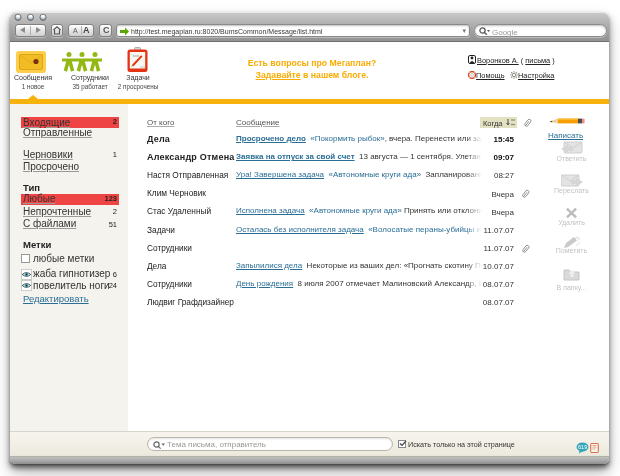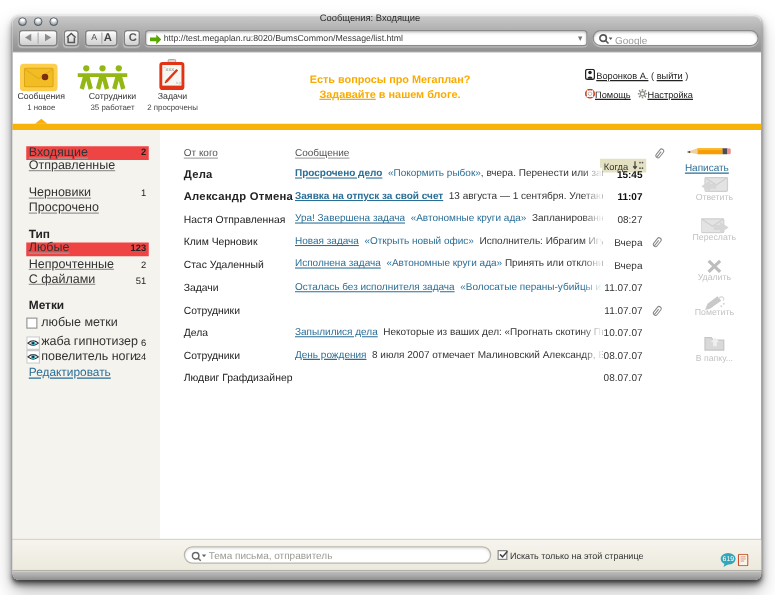--- a/index.html
+++ b/index.html
@@ -88,21 +88,20 @@
         <circle cx="4" cy="4.3" r="3.1"></circle>
             <circle cx="16.5" cy="4.3" r="3.1"></circle>
             <circle cx="29" cy="4.3" r="3.1"></circle>
       </g>
       <g fill="rgba(255,255,255,0.85)">
         <ellipse cx="4" cy="2.9" rx="1.7" ry="1"></ellipse>
             <ellipse cx="16.5" cy="2.9" rx="1.7" ry="1"></ellipse>
             <ellipse cx="29" cy="2.9" rx="1.7" ry="1"></ellipse>
       </g>
     </svg>
-    <div class="wtitle">Сообщения: Входящие</div>
 
     <div class="tbtn" style="left:5px; width:31px;">
       <svg width="29" height="11" style="position:absolute;left:0;top:0">
         <polygon points="9,2 9,8 4,5" fill="#8c8c8c"></polygon>
         <polygon points="20,2 20,8 25,5" fill="#8c8c8c"></polygon>
         <line x1="14.5" y1="1" x2="14.5" y2="10" stroke="#b0b0b0" stroke-width="1"></line>
       </svg>
     </div>
 
     <div class="tbtn" style="left:41px; width:12px;">
@@ -174,21 +173,21 @@
     <div class="navlabel" style="left:97px;top:62px;width:62px;">Задачи</div>
     <div class="navsub" style="left:97px;top:71px;width:62px;">2 просрочены</div>
 
     <div class="promo">Есть вопросы про Мегаплан?<br><span class="u">Задавайте</span> в нашем блоге.</div>
 
     <svg class="abs" style="left:458px;top:43px;" width="8" height="9">
       <rect x="0.5" y="0.5" width="7" height="8" rx="1.5" fill="#fff" stroke="#222"></rect>
       <circle cx="4" cy="3" r="1.4" fill="#222"></circle>
       <path d="M2 8 C2 5.6 6 5.6 6 8 Z" fill="#222"></path>
     </svg>
-    <div class="userrow" style="left:467px;top:43.5px;"><span class="u">Воронков А.</span> ( <span class="u">выйти</span> )</div>
+    <div class="userrow" style="left:467px;top:43.5px;"><span class="u">Воронков А.</span> ( <span class="u">письма</span> )</div>
     <svg class="abs" style="left:458px;top:59px;" width="8" height="8" viewBox="0 0 9 9">
       <circle cx="4.5" cy="4.5" r="3.8" fill="#fff" stroke="#cf3c14" stroke-width="1.4"></circle>
       <circle cx="4.5" cy="4.5" r="1.9" fill="#fff" stroke="#fff" stroke-width="0.5"></circle>
       <g stroke="#fff" stroke-width="1.1">
             <line x1="1.6" y1="1.6" x2="7.4" y2="7.4"></line>
             <line x1="1.6" y1="7.4" x2="7.4" y2="1.6"></line>
           </g>
       <circle cx="4.5" cy="4.5" r="1.6" fill="#fff" stroke="#888" stroke-width="0.5"></circle>
     </svg>
     <div class="userrow" style="left:466px;top:59px;"><span class="u">Помощь</span></div>
@@ -260,21 +259,21 @@
             <circle cx="5.5" cy="5.5" r="1.9" fill="#49b0c4"></circle>
             <circle cx="5.5" cy="5.5" r="0.9" fill="#1a2a30"></circle>
           </svg>
       <span style="position:absolute;left:12px;top:0px;">повелитель ноги</span>
           <span class="cnt" style="font-weight:normal;top:1.5px;">24</span>
     </div>
     <div class="abs" style="left:13px;top:281px;font-size:9.5px;"><span class="bluelink">Редактировать</span></div>
 
     <div class="th" style="left:137px;top:106px;">От кого</div>
     <div class="th" style="left:226px;top:106px;">Сообщение</div>
-    <div class="abs" style="left:470px;top:115px;width:37px;height:11px;background:#e4e1c3;">
+    <div class="abs" style="left:470px;top:105px;width:37px;height:11px;background:#e4e1c3;">
       <span style="position:absolute;left:3px;top:1.5px;font-size:7.5px;color:#333;">Когда</span>
       <svg style="position:absolute;left:26px;top:1px;" width="10" height="9">
             <path d="M2 1 L2 6.5 M0.6 5 L2 6.8 L3.4 5" fill="none" stroke="#444" stroke-width="1"></path>
             <circle cx="6" cy="2" r="0.7" fill="#555"></circle>
             <circle cx="8" cy="2" r="0.7" fill="#555"></circle>
             <circle cx="6" cy="6.5" r="0.7" fill="#555"></circle>
             <circle cx="8" cy="6.5" r="0.7" fill="#555"></circle>
           </svg>
     </div>
     <svg class="abs" style="left:513px;top:106px;" width="9" height="10" viewBox="0 0 9 10">
@@ -283,28 +282,27 @@
             <line x1="4.6" y1="2.8" x2="4.6" y2="8.6"></line>
           </g>
     </svg>
 
     <div class="row-from" style="top:122px;"><b>Дела</b></div>
     <div class="row-msg" style="top:122px;"><b class="bluelink">Просрочено дело</b>&nbsp; <span class="blue">«Покормить рыбок»</span>, вчера. Перенести или завершить?<div class="msg-fade"></div></div>
     <div class="row-date" style="top:122px;font-weight:bold;color:#111;">15:45</div>
 
     <div class="row-from" style="top:140.1px;"><b>Александр Отмена</b></div>
     <div class="row-msg" style="top:140.1px;"><b class="bluelink">Заявка на отпуск за свой счет</b>&nbsp; 13 августа — 1 сентября. Улетаю далеко<div class="msg-fade"></div></div>
-    <div class="row-date" style="top:140.1px;font-weight:bold;color:#111;">11:07</div>
+    <div class="row-date" style="top:140.1px;font-weight:bold;color:#111;">09:07</div>
 
     <div class="row-from" style="top:158.2px;">Настя Отправленная</div>
     <div class="row-msg" style="top:158.2px;"><span class="bluelink">Ура! Завершена задача</span>&nbsp; <span class="blue">«Автономные круги ада»</span>&nbsp; Запланированная дата<div class="msg-fade"></div></div>
     <div class="row-date" style="top:158.2px;">08:27</div>
 
     <div class="row-from" style="top:176.3px;">Клим Черновик</div>
-    <div class="row-msg" style="top:176.3px;"><span class="bluelink">Новая задача</span>&nbsp; <span class="blue">«Открыть новый офис»</span>&nbsp; Исполнитель: Ибрагим Игу<div class="msg-fade"></div></div>
     <div class="row-date" style="top:176.3px;">Вчера</div>
     <svg class="abs clip2" style="left:511px;top:177px;" width="9" height="10" viewBox="0 0 9 10">
       <g fill="none" stroke="#8a8a8a" stroke-width="0.85" transform="rotate(38 4.5 5)">
             <rect x="2.9" y="0.6" width="3.4" height="8" rx="1.7"></rect>
             <line x1="4.6" y1="2.8" x2="4.6" y2="8.6"></line>
           </g>
     </svg>
 
     <div class="row-from" style="top:194.4px;">Стас Удаленный</div>
     <div class="row-msg" style="top:194.4px;"><span class="bluelink">Исполнена задача</span>&nbsp; <span class="blue">«Автономные круги ада»</span> Принять или отклонить?<div class="msg-fade"></div></div>

